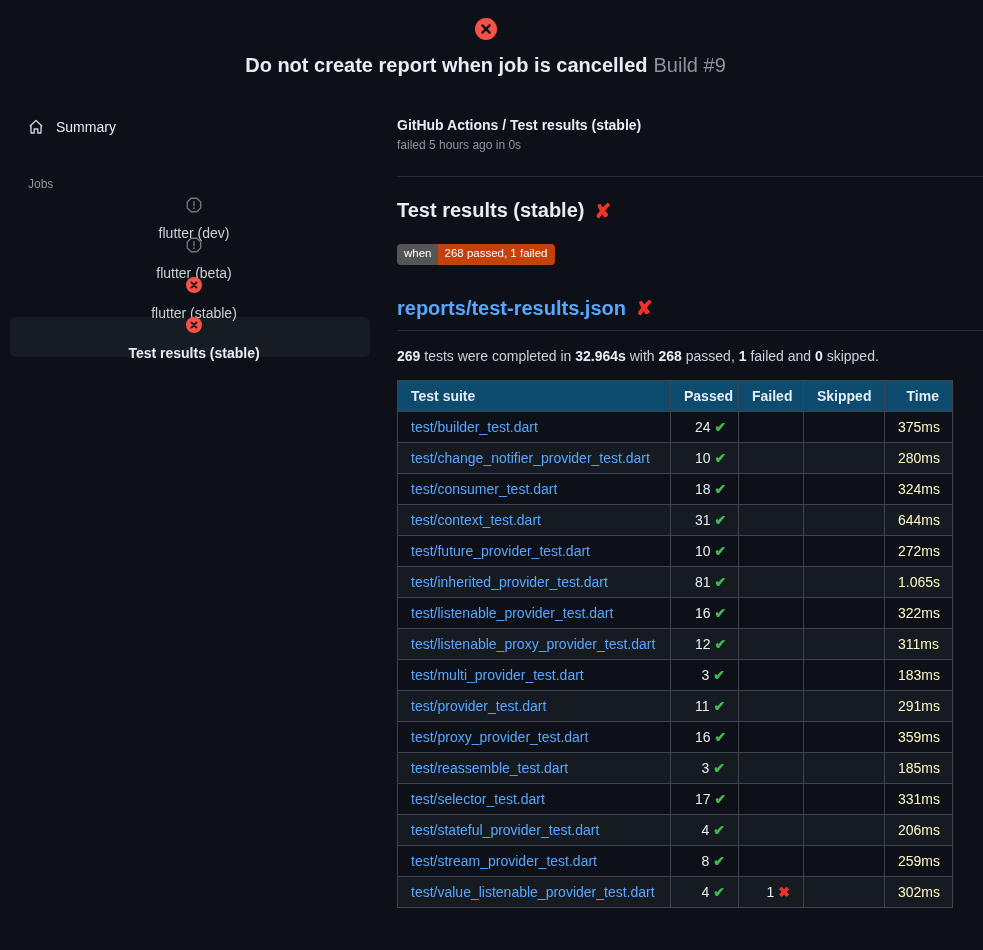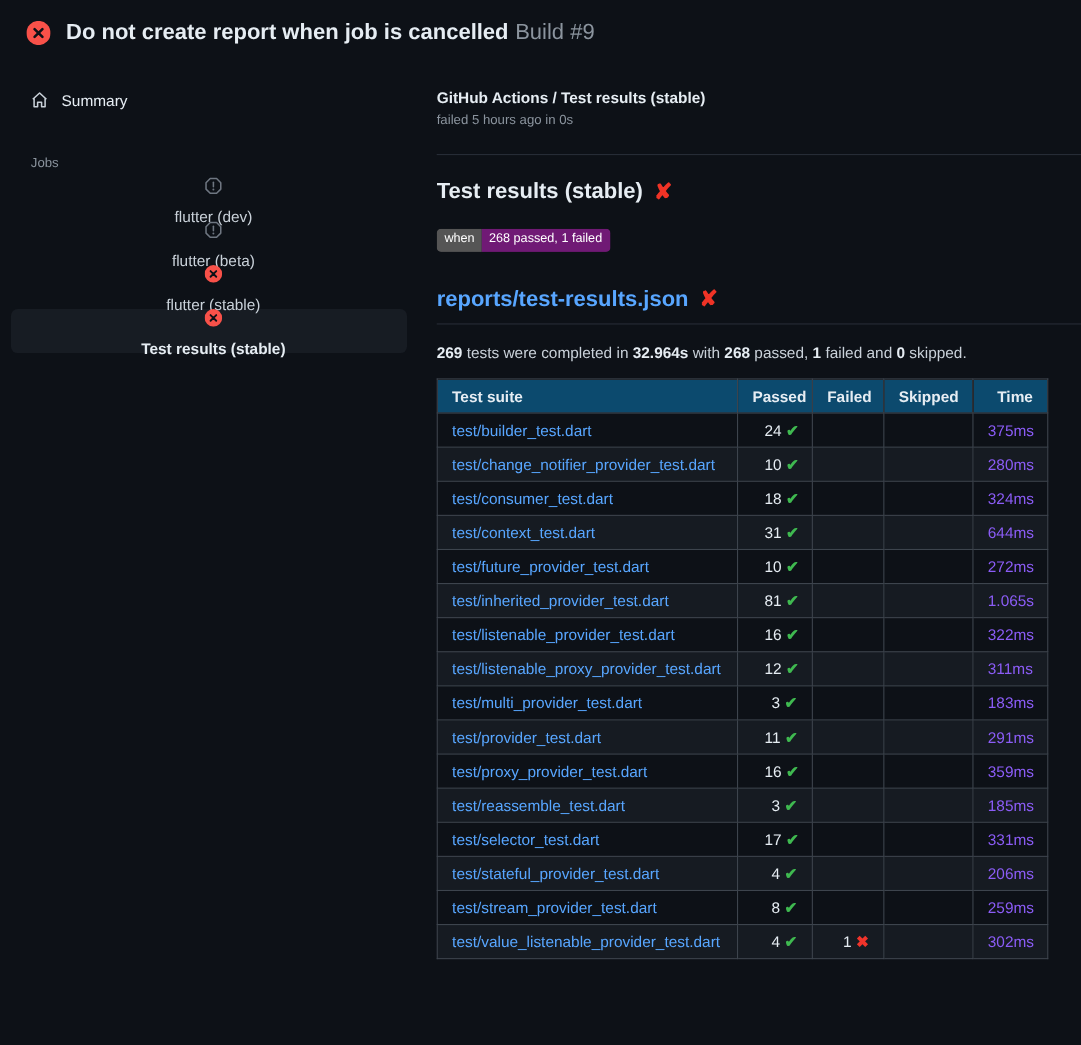--- a/index.html
+++ b/index.html
@@ -10,20 +10,21 @@
     font-family:"Liberation Sans", sans-serif;
     font-size:14px;
     overflow:hidden;
   }
   svg { display:block; }
 
   
   .page-header {
     display:flex; align-items:center; gap:14px;
     padding:18px 36px 14px 24px;
+    flex-direction:column;
   }
   .page-header .status-ico { flex:0 0 auto; }
   .page-title { font-size:20px; font-weight:700; color:#e6edf3; }
   .page-title .build-no { color:#8b949e; font-weight:400; margin-left:6px; }
 
   
   .layout { display:flex; align-items:flex-start; }
   .sidebar { width:380px; flex:0 0 380px; padding-top:22px; }
   .main { flex:1; padding:26px 0 0 17px; }
 
@@ -53,21 +54,21 @@
     display:flex; align-items:center; gap:10px;
     margin-top:22px; font-size:20px; font-weight:700; color:#e6edf3;
   }
   .cross-mark { color:#ef3326; font-weight:700; font-size:20px; line-height:1; }
 
   .badge {
     display:inline-flex; margin-top:22px; border-radius:4px; overflow:hidden;
     font-size:11.5px; line-height:1; cursor:default;
   }
   .badge .badge-label { background:#555555; color:#ffffff; padding:4px 6px 5px 7px; }
-  .badge .badge-value { background:#701a75; color:#ffffff; padding:4px 8px 5px 7px; }
+  .badge .badge-value { background:#c2410c; color:#ffffff; padding:4px 8px 5px 7px; }
 
   .report-heading {
     display:flex; align-items:center; gap:10px;
     margin-top:32px; padding-bottom:10px;
     border-bottom:1px solid #262c36;
     font-size:20px; font-weight:700;
   }
   .report-heading a { color:#58a6ff; text-decoration:none; }
 
   .summary-line { margin-top:17px; color:#c9d1d9; font-size:14px; }
@@ -86,21 +87,21 @@
   .results th.c-suite { text-align:left;  width:273px; }
   .results th.c-num   { text-align:right; }
   .results th.c-passed  { width:68px; }
   .results th.c-failed  { width:65px; }
   .results th.c-skipped { width:81px; }
   .results th.c-time    { width:68px; }
   .results tbody tr { background:#0d1117; }
   .results tbody tr:nth-child(even) { background:#161b22; }
   .results td.suite a { color:#58a6ff; text-decoration:none; }
   .results td.num { text-align:right; color:#e6edf3;padding-left:24px; }
-  .results td.time { text-align:left; color:#8b5cf6; }
+  .results td.time { text-align:left; color:#fef9c3; }
   .ok-mark   { color:#3fb950; font-weight:700; margin-left:4px; }
   .fail-mark { color:#f0342b; font-weight:700; margin-left:4px; }
 </style>
 </head>
 <body>
 
 <header class="page-header">
   <span class="status-ico">
     <svg width="22" height="22" viewBox="0 0 16 16">
       <circle cx="8" cy="8" r="8" fill="#f85149"></circle>

